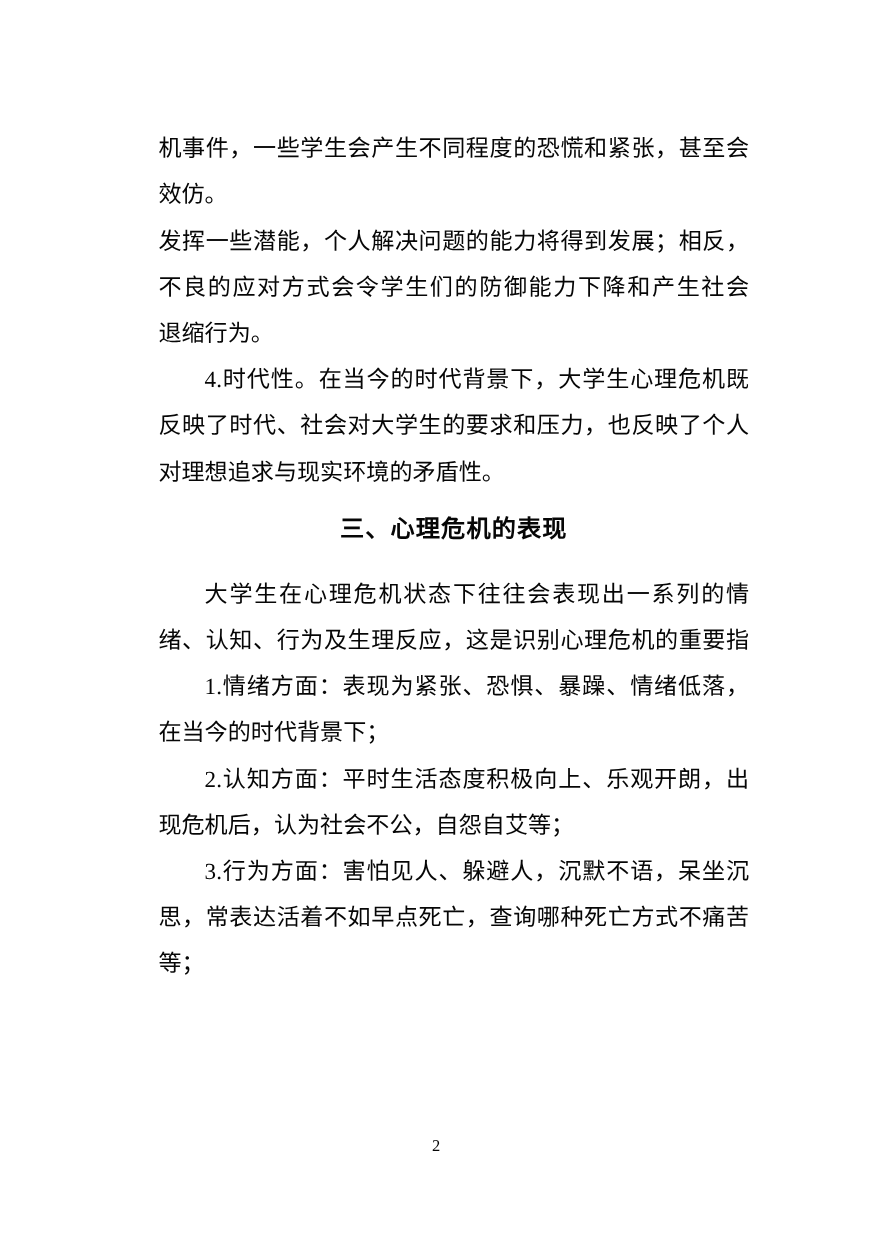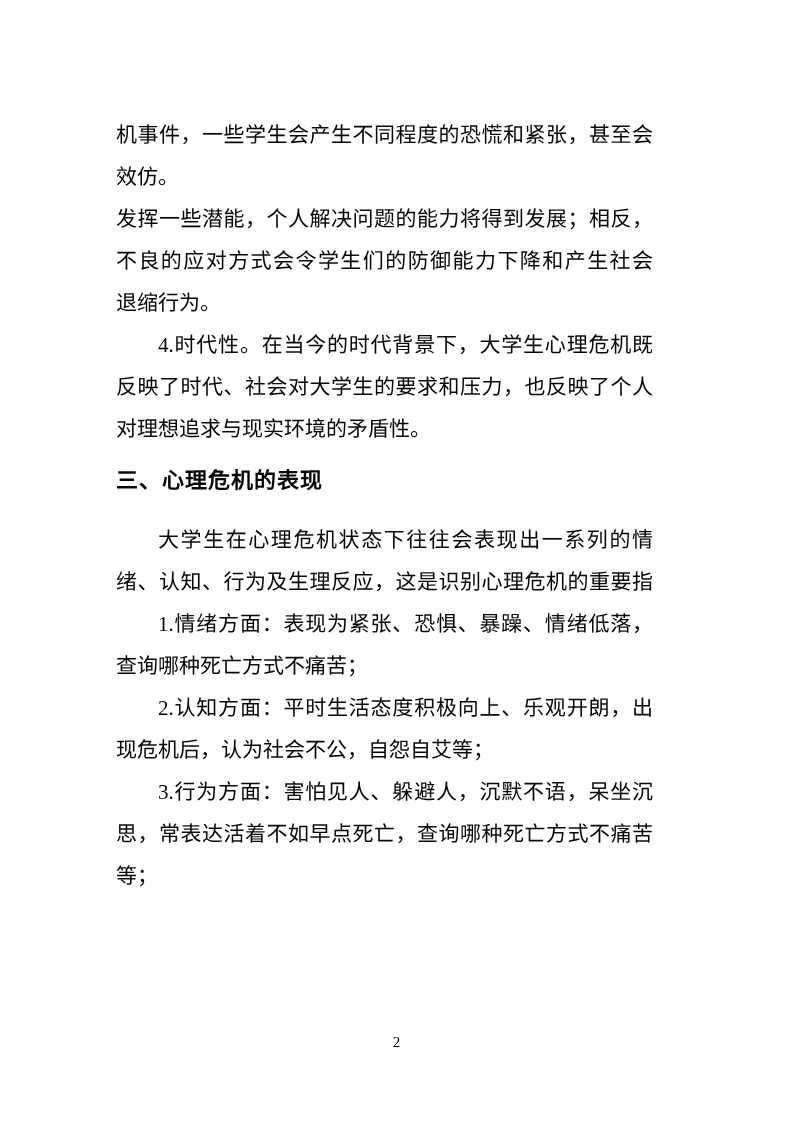--- a/index.html
+++ b/index.html
@@ -11,21 +11,21 @@
     position: relative;
     width: 793px;
     height: 1122px;
     background: #ffffff;
     color: #060606;
     font-family: "Liberation Serif", "DejaVu Serif", serif;
     overflow: hidden;
   }
   .content {
     position: absolute;
-    left: 116px;
+    left: 144px;
     top: 114px;
     width: 537px;
   }
   .para { margin: 0; padding: 0; }
   .line {
     font-size: 21px;
     line-height: 42px;
     text-align: justify;
     text-align-last: justify;
     overflow: hidden;
@@ -37,20 +37,21 @@
   .line.indent {
     text-indent: 42px;
   }
   .heading {
     font-family: "Liberation Sans", "DejaVu Sans", sans-serif;
     font-weight: bold;
     font-size: 22px;
     line-height: 42px;
     margin: 10px 0 17px 0;
     letter-spacing: 1px;
+    text-align: center;
   }
   .footer {
     position: absolute;
     top: 1031px;
     left: 0;
     width: 100%;
     text-align: center;
     font-size: 15px;
     line-height: 22px;
     color: #060606;
@@ -81,21 +82,21 @@
 
     <div class="heading">三、心理危机的表现</div>
 
     <div class="para">
       <div class="line indent">大学生在心理危机状态下往往会表现出一系列的情</div>
       <div class="line">绪、认知、行为及生理反应，这是识别心理危机的重要指</div>
     </div>
 
     <div class="para">
       <div class="line indent">1.情绪方面：表现为紧张、恐惧、暴躁、情绪低落，</div>
-      <div class="line last">查询哪种死亡方式不痛苦；</div>
+      <div class="line last">在当今的时代背景下；</div>
     </div>
 
     <div class="para">
       <div class="line indent">2.认知方面：平时生活态度积极向上、乐观开朗，出</div>
       <div class="line last">现危机后，认为社会不公，自怨自艾等；</div>
     </div>
 
     <div class="para">
       <div class="line indent">3.行为方面：害怕见人、躲避人，沉默不语，呆坐沉</div>
       <div class="line">思，常表达活着不如早点死亡，查询哪种死亡方式不痛苦</div>

